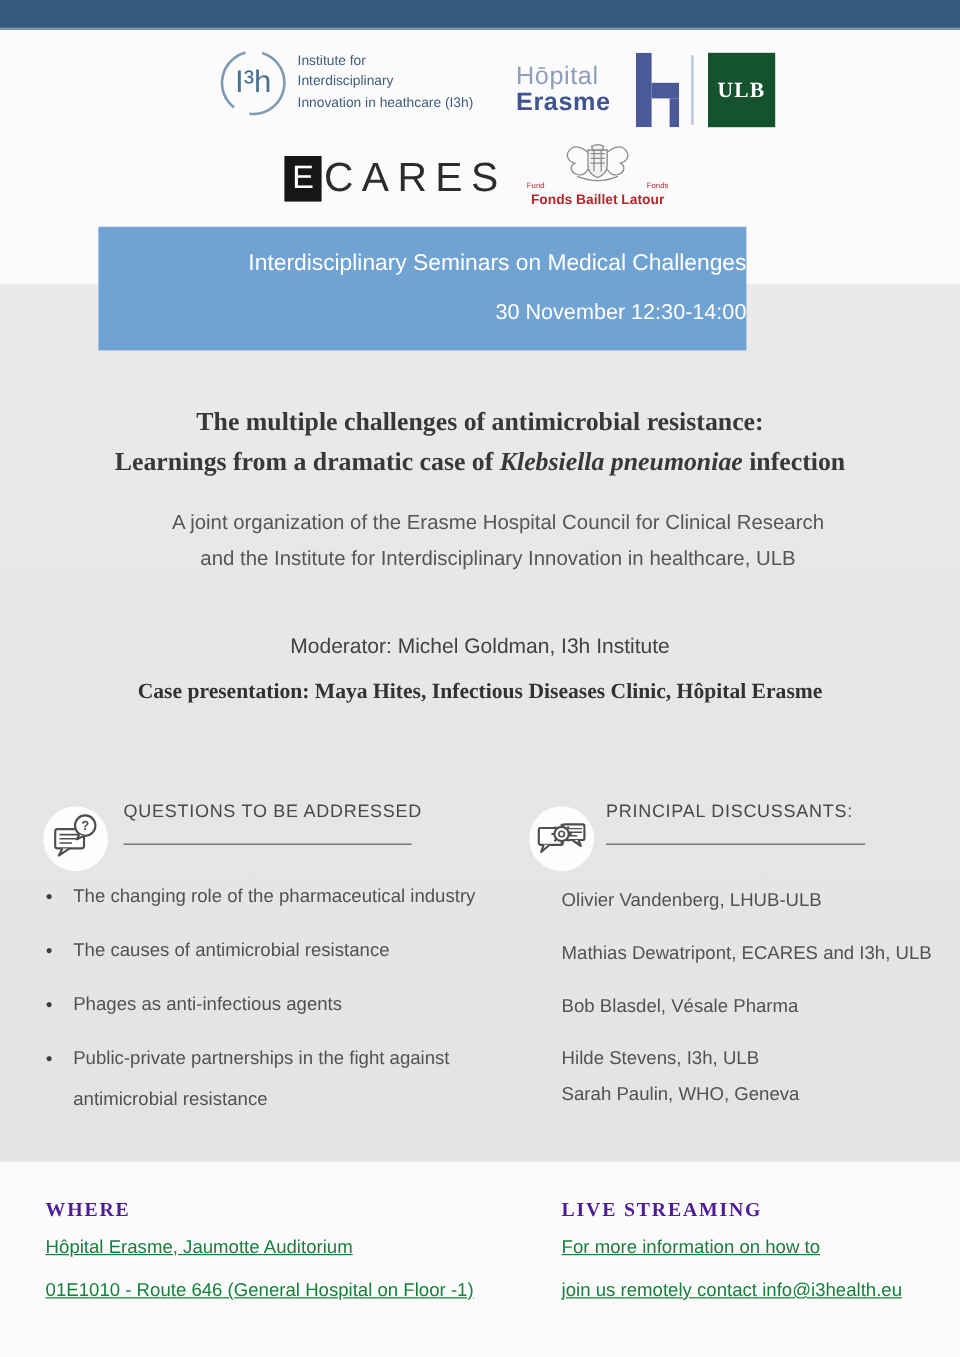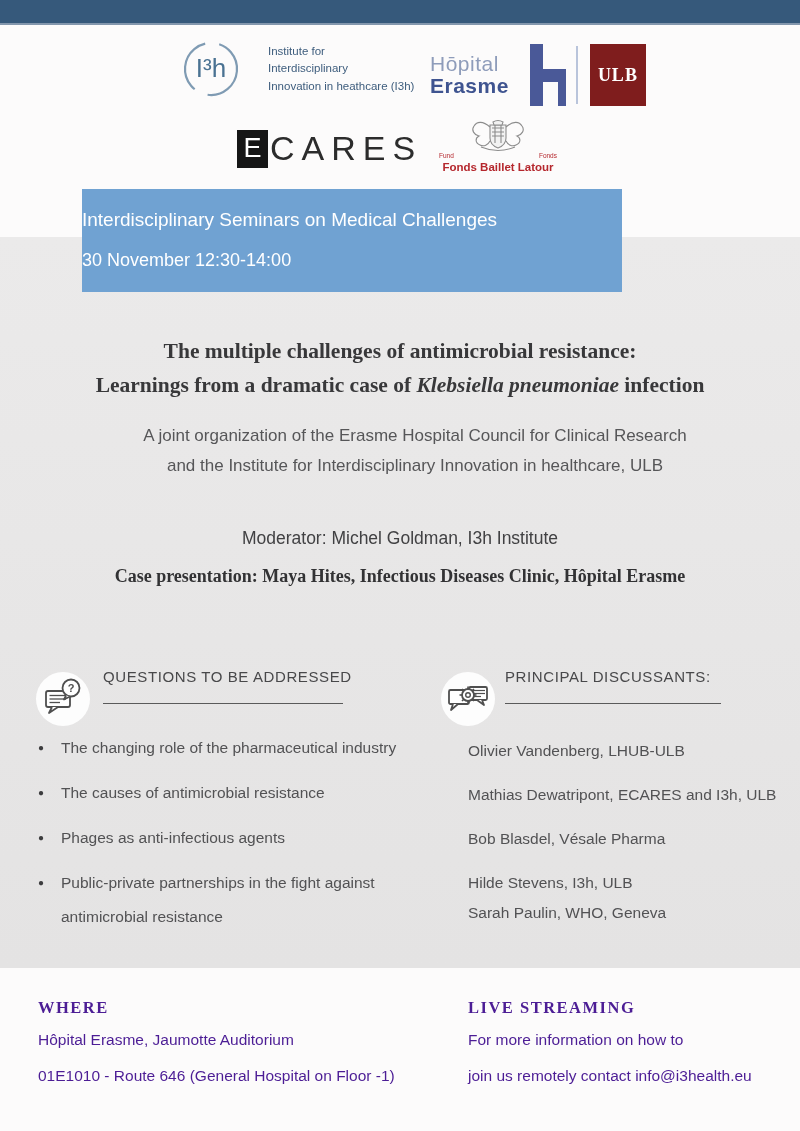--- a/index.html
+++ b/index.html
@@ -6,48 +6,48 @@
   body{font-family:"Liberation Sans","DejaVu Sans",sans-serif;background:#9a9a9a;}
   .poster{position:relative;width:800px;height:1131px;background:#fcfbfb;overflow:hidden;margin:0 auto;}
 
   
   .topbar{position:absolute;top:0;left:0;width:100%;height:23px;background:#36597b;border-bottom:2px solid #8397ad;}
 
   
   .gray-band{position:absolute;top:237px;left:0;width:100%;height:731px;background:linear-gradient(180deg,#ebeaea 0%,#e7e6e6 55%,#e4e3e3 100%);}
 
   
-  .i3h-logo{position:absolute;top:40px;left:182px;display:flex;align-items:center;gap:20px;}
+  .i3h-logo{position:absolute;top:40px;left:182px;display:flex;align-items:center;}
   .i3h-circle{position:relative;width:58px;height:58px;}
   .i3h-circle svg{position:absolute;top:0;left:0;}
   .i3h-mono{position:absolute;top:50%;left:50%;transform:translate(-50%,-52%);font-size:26px;color:#4a7292;font-weight:400;}
   .i3h-text{margin-left:8px;font-size:11.5px;line-height:1.5;color:#3e5d7d;}
 
   .erasme-logo{position:absolute;top:44px;left:430px;display:flex;align-items:stretch;height:62px;}
   .erasme-words{align-self:center;text-align:left;line-height:1.05;margin-right:21px;}
   .erasme-w1{font-size:21px;color:#8e9cba;letter-spacing:.5px;}
   .erasme-w2{font-size:21px;color:#3f5490;font-weight:bold;letter-spacing:.5px;}
   .erasme-h{width:36px;height:62px;position:relative;}
   .erasme-divider{width:2px;background:#b9c4db;margin:2px 12px 2px 10px;}
-  .ulb-box{width:56px;height:62px;background:#7f1d1d;display:flex;align-items:center;justify-content:center;}
+  .ulb-box{width:56px;height:62px;background:#14532d;display:flex;align-items:center;justify-content:center;}
   .ulb-box span{color:#fff;font-family:"Liberation Serif",serif;font-weight:bold;font-size:18px;letter-spacing:1px;}
 
   .ecares-logo{position:absolute;top:129px;left:237px;display:flex;align-items:center;}
   .ecares-e{width:31px;height:38px;background:#161616;color:#fff;display:flex;align-items:center;justify-content:center;font-size:27px;font-weight:400;}
   .ecares-rest{font-size:34px;color:#2c2c2c;letter-spacing:7px;margin-left:2px;font-weight:300;}
 
   .baillet-logo{position:absolute;top:119px;left:437px;width:122px;text-align:center;color:#b5272d;}
   .baillet-crest{height:33px;}
   .baillet-row{position:relative;height:8px;font-size:6.5px;line-height:8px;}
   .baillet-fund{position:absolute;left:2px;top:0;}
   .baillet-fonds{position:absolute;right:2px;top:0;}
   .baillet-name{font-size:11.5px;font-weight:bold;white-space:nowrap;margin-top:1px;}
 
   
-  .banner{position:absolute;top:189px;left:82px;width:540px;height:103px;background:#70a2d2;color:#fff;text-align:left;z-index:3;}
+  .banner{position:absolute;top:189px;left:82px;width:540px;height:103px;background:#70a2d2;color:#fff;text-align:right;z-index:3;}
   .banner-l1{margin-top:20px;font-size:19px;}
   .banner-l2{margin-top:19px;font-size:18px;}
 
   
   .title{position:absolute;top:334px;left:0;width:100%;text-align:center;font-family:"Liberation Serif","DejaVu Serif",serif;font-weight:bold;font-size:21.5px;color:#38383a;line-height:34px;z-index:2;}
   .org{position:absolute;top:421px;left:0;width:100%;text-align:center;font-size:17px;color:#565658;line-height:30px;z-index:2;padding-left:15px;}
   .moderator{position:absolute;top:528px;left:0;width:100%;text-align:center;font-size:17.5px;color:#414143;z-index:2;}
   .casepres{position:absolute;top:566px;left:0;width:100%;text-align:center;font-family:"Liberation Serif","DejaVu Serif",serif;font-weight:bold;font-size:18px;color:#323234;z-index:2;}
 
   
@@ -57,21 +57,21 @@
 
   ul.qlist{position:absolute;top:731px;left:38px;width:392px;margin:0;padding:0;list-style:none;z-index:2;}
   ul.qlist li{position:relative;padding-left:23px;font-size:15.5px;color:#525254;line-height:34px;margin-bottom:11px;}
   ul.qlist li::before{content:"●";position:absolute;left:0;top:0;font-size:10px;color:#3c3c3e;}
   ul.dlist{position:absolute;top:736px;left:468px;width:320px;margin:0;padding:0;list-style:none;z-index:2;}
   ul.dlist li{font-size:15.5px;color:#525254;line-height:30px;margin-bottom:14px;white-space:nowrap;}
   ul.dlist li.tight{margin-bottom:0;}
 
   
   .foot-heading{position:absolute;top:998px;font-family:"Liberation Serif","DejaVu Serif",serif;font-weight:bold;font-size:16.5px;letter-spacing:1.5px;color:#4c1d95;z-index:2;}
-  .foot-line{position:absolute;font-size:15.5px;color:#4c1d95;white-space:nowrap;z-index:2;}
+  .foot-line{position:absolute;font-size:15.5px;color:#15803d;white-space:nowrap;z-index:2;text-decoration:underline;}
   svg{display:block;}
 </style>
 </head>
 <body>
 
 <div class="poster">
 
   <div class="topbar"></div>
   <div class="gray-band"></div>
 

